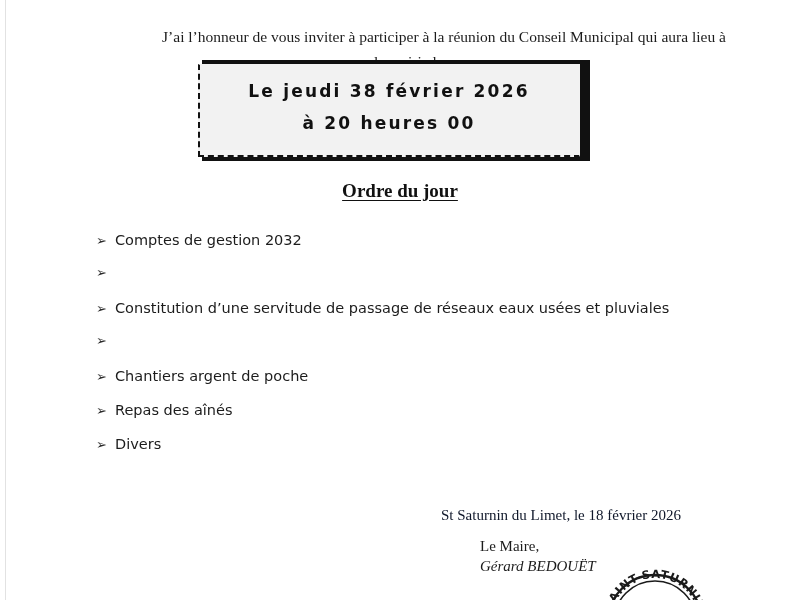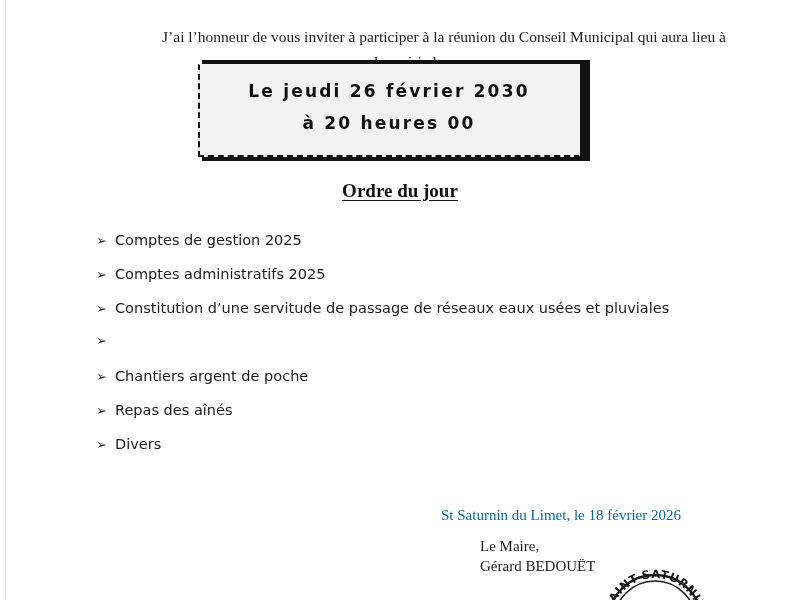--- a/index.html
+++ b/index.html
@@ -147,38 +147,39 @@
   .agenda-text {
     white-space: nowrap;
   }
 
   
   .sig-place {
     position: absolute;
     left: 441px;
     top: 507px;
     font-size: 15px;
-    color: #0369a1;
+    color: #0f172a;
     white-space: nowrap;
   }
   .sig-role {
     position: absolute;
     left: 480px;
     top: 538px;
     font-size: 15px;
     color: #1c1c1c;
     white-space: nowrap;
   }
   .sig-name {
     position: absolute;
     left: 480px;
     top: 558px;
     font-size: 15px;
     color: #1c1c1c;
     white-space: nowrap;
+    font-style: italic;
   }
 
   
   .stamp {
     position: absolute;
     left: 601px;
     top: 566px;
     width: 108px;
     height: 108px;
     overflow: hidden;
@@ -193,37 +194,36 @@
 <div class="sheet">
 
   <div class="page-edge"></div>
 
   <p class="intro"><span class="indent"></span><span>J’ai l’honneur de vous inviter à participer à la réunion du Conseil Municipal qui aura lieu à</span><br><span class="u-mairie">la mairie</span><span> le :</span></p>
 
   <div class="datebox-wrap">
     <div class="datebox-shadow"></div>
     <div class="datebox"></div>
     <div class="datebox-inner">
-      <div class="datebox-line">Le jeudi 26 février 2030</div>
+      <div class="datebox-line">Le jeudi 38 février 2026</div>
       <div class="datebox-line">à 20 heures 00</div>
     </div>
   </div>
 
   <div class="agenda-title">
     <span>Ordre du jour</span>
   </div>
 
   <div class="agenda-list">
     <div class="agenda-item">
       <span class="agenda-bullet">➢</span>
-      <span class="agenda-text">Comptes de gestion 2025</span>
-    </div>
-    <div class="agenda-item">
-      <span class="agenda-bullet">➢</span>
-      <span class="agenda-text">Comptes administratifs 2025</span>
+      <span class="agenda-text">Comptes de gestion 2032</span>
+    </div>
+    <div class="agenda-item">
+      <span class="agenda-bullet">➢</span>
     </div>
     <div class="agenda-item">
       <span class="agenda-bullet">➢</span>
       <span class="agenda-text">Constitution d’une servitude de passage de réseaux eaux usées et pluviales</span>
     </div>
     <div class="agenda-item">
       <span class="agenda-bullet">➢</span>
     </div>
     <div class="agenda-item">
       <span class="agenda-bullet">➢</span>

